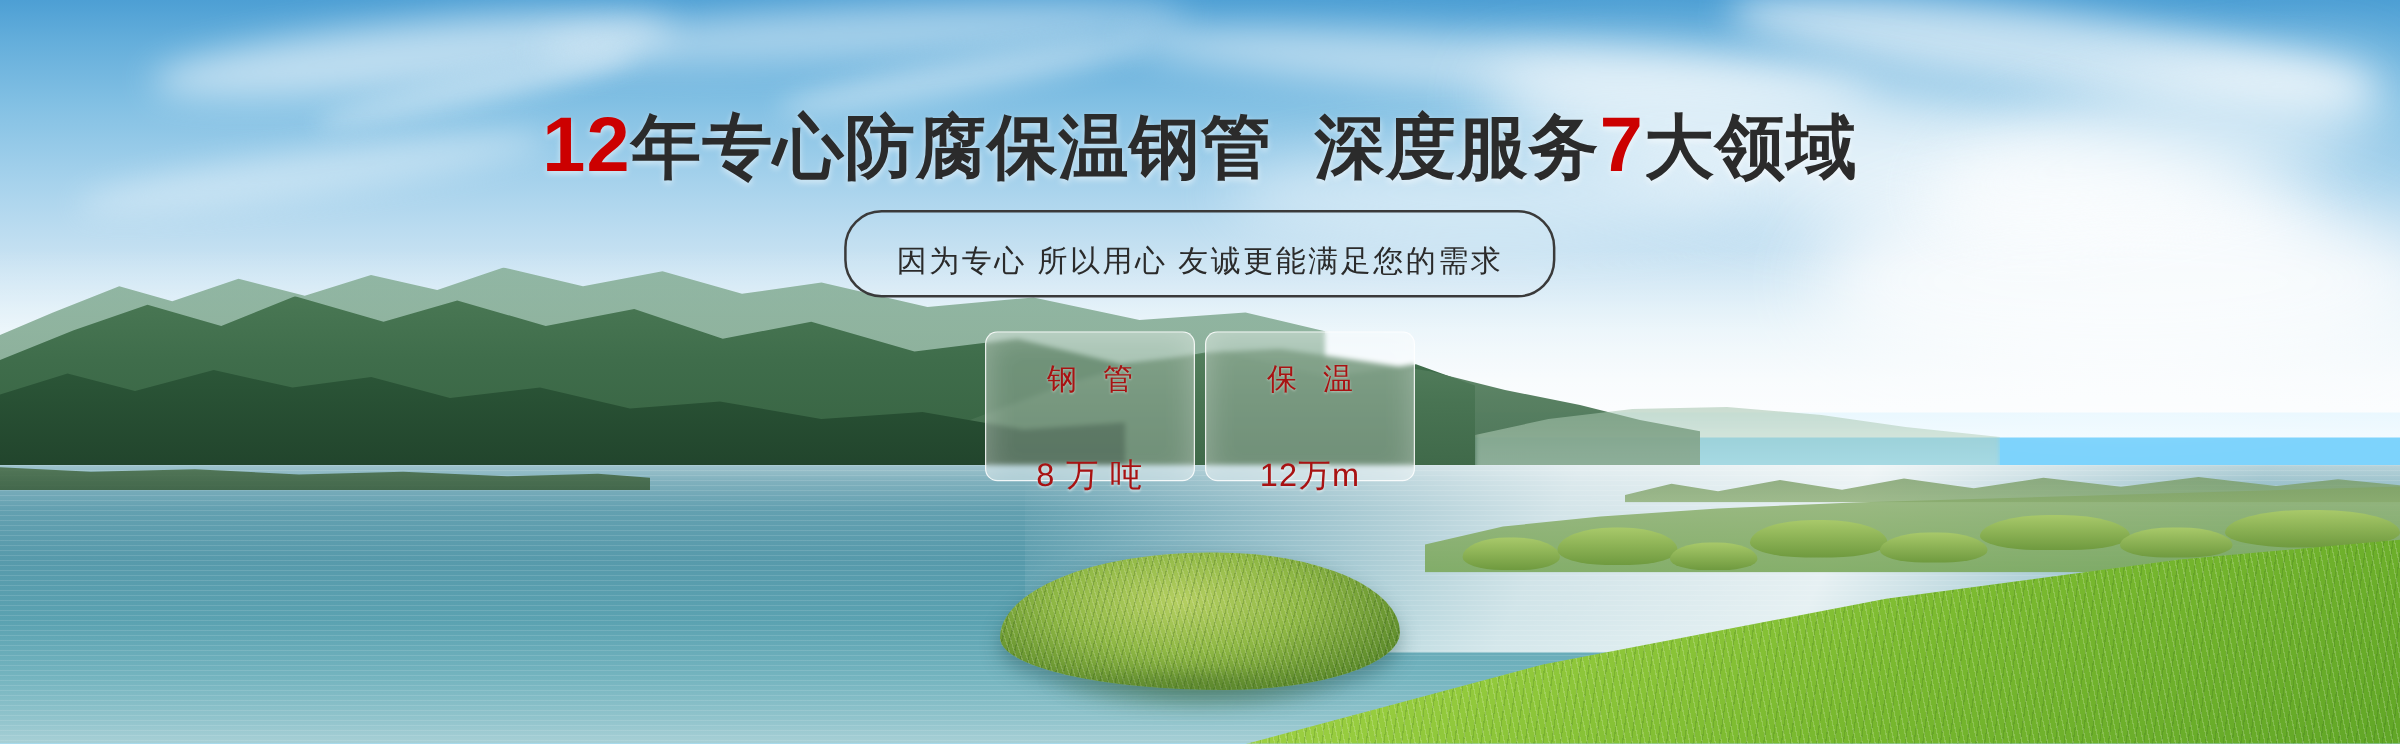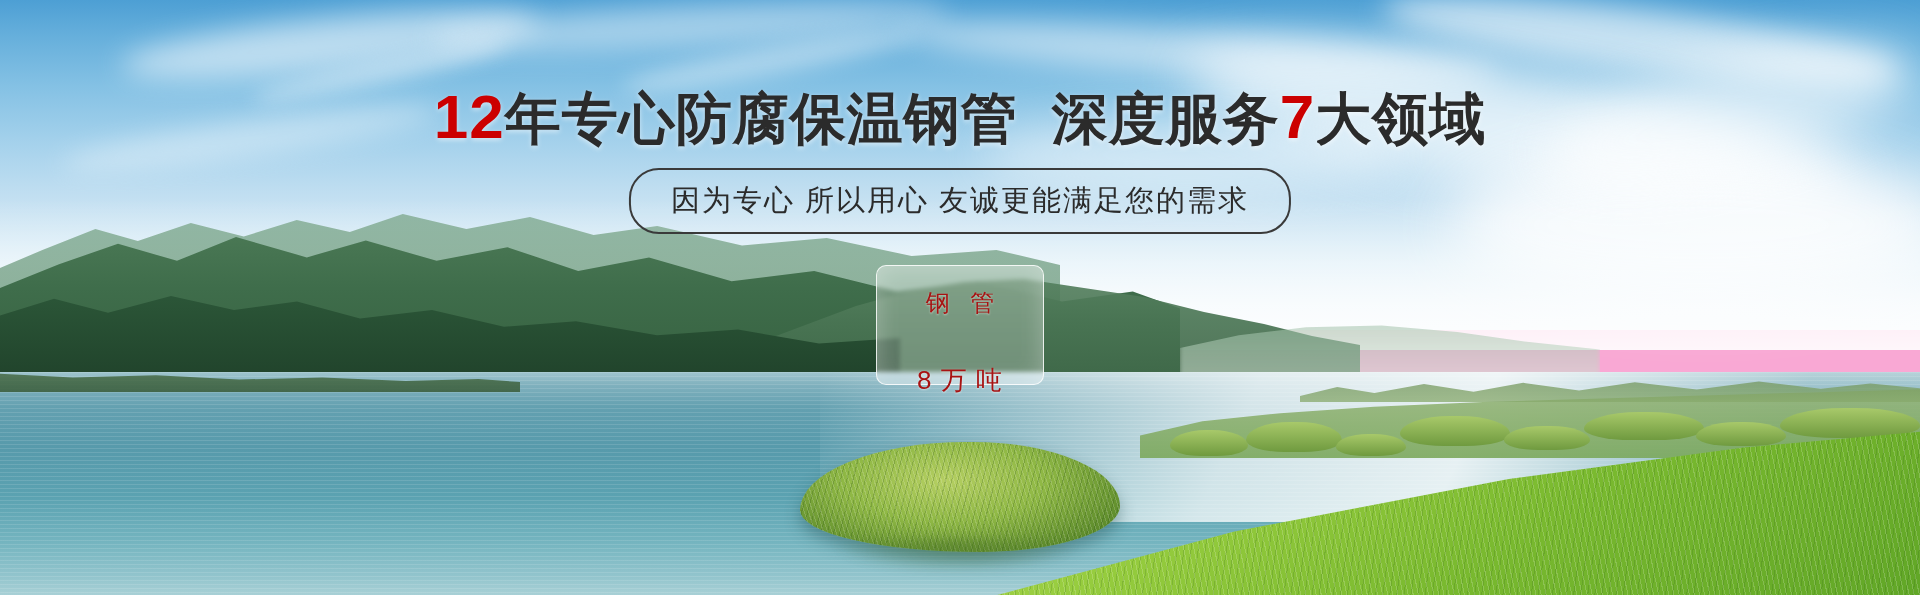--- a/index.html
+++ b/index.html
@@ -3,21 +3,21 @@
 <meta charset="utf-8">
 <style>
   html,body{margin:0;padding:0;}
   body{
     width:1920px;height:595px;overflow:hidden;
     font-family:"Liberation Sans","DejaVu Sans",sans-serif;
   }
 
   .banner{
     position:relative;width:1920px;height:595px;overflow:hidden;
-    background:#f9a8d4;
+    background:#7dd3fc;
   }
 
   
   .sky{
     position:absolute;left:0;top:0;width:1920px;height:330px;
     background:
       linear-gradient(to bottom,
         #4d9fd4 0%,
         #64aedb 10%,
         #84c1e4 26%,
@@ -175,24 +175,24 @@
     text-shadow:0 2px 5px rgba(255,255,255,.55);
   }
   .headline .num{
     color:#cc0000;font-size:62px;font-weight:bold;
     font-family:"Liberation Sans","DejaVu Sans",sans-serif;
   }
   .headline .gap{display:inline-block;width:34px;}
 
   .subtitle-pill{
     position:absolute;left:50%;top:168px;transform:translateX(-50%);
-    padding:11px 40px 11px 40px;
+    padding:23px 40px 11px 40px;
     border:2px solid #3a3a3a;
     border-radius:30px;
-    font-size:29px;color:#2b2b2b;letter-spacing:2px;
+    font-size:24px;color:#2b2b2b;letter-spacing:2px;
     white-space:nowrap;
     background:rgba(255,255,255,.04);
   }
 
   .cards{
     position:absolute;left:50%;top:265px;transform:translateX(-50%);
     display:flex;gap:8px;
   }
   .card{
     width:166px;height:118px;
@@ -280,16 +280,21 @@
 
     <div class="cards">
 
       <div class="card">
         <div class="card-title">钢 管</div>
         <div class="card-rule"></div>
         <div class="card-value"><span>8 万 吨</span></div>
       </div>
 
 
+      <div class="card">
+        <div class="card-title">保 温</div>
+        <div class="card-rule"></div>
+        <div class="card-value"><span>12万m</span></div>
+      </div>
 
     </div>
   </div>
 </div>
 
 </body></html>

